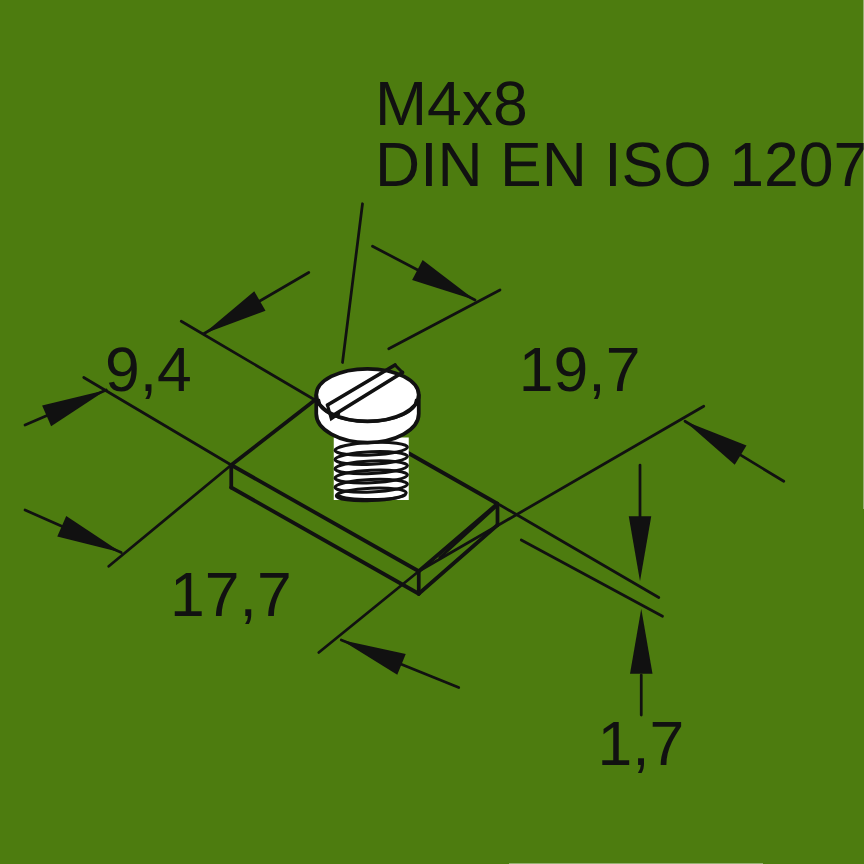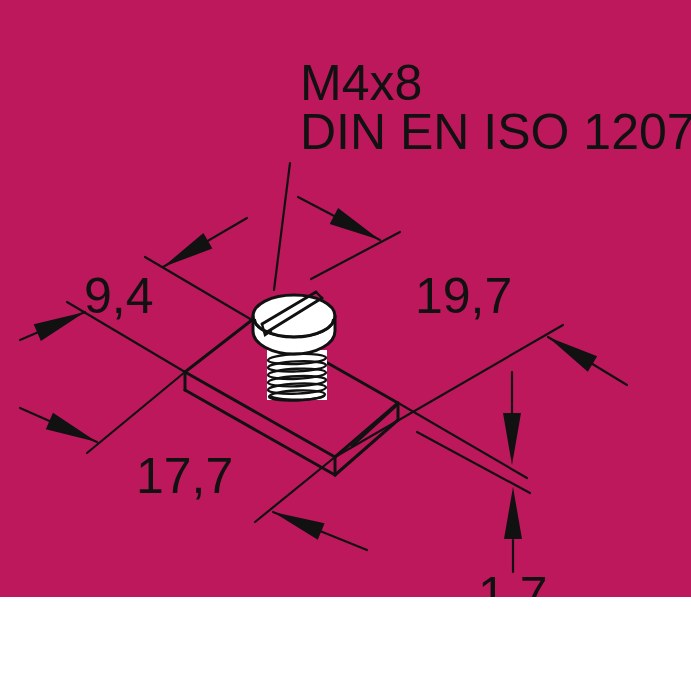--- a/index.html
+++ b/index.html
@@ -1,16 +1,16 @@
 <!DOCTYPE html>
 <html><head>
 <meta charset="utf-8">
 <style>
   html,body{margin:0;padding:0;background:#ffffff;}
-  .stage{position:relative;width:691px;height:597px;background:#be185d;overflow:hidden;}
+  .stage{position:relative;width:691px;height:691px;background:#4d7c0f;overflow:hidden;}
   svg{display:block;}
   .obj{fill:none;stroke:#111;stroke-width:3;stroke-linecap:round;stroke-linejoin:round;}
   .thin{fill:none;stroke:#111;stroke-width:2.4;stroke-linecap:round;}
   .dim{fill:none;stroke:#111;stroke-width:2.2;stroke-linecap:round;}
   .ah{fill:#111;stroke:none;}
   .mask{fill:#ffffff;stroke:none;}
   .lbl{font-family:"Liberation Sans","DejaVu Sans",sans-serif;font-size:50px;fill:#111;}
 </style>
 </head>
 <body>

